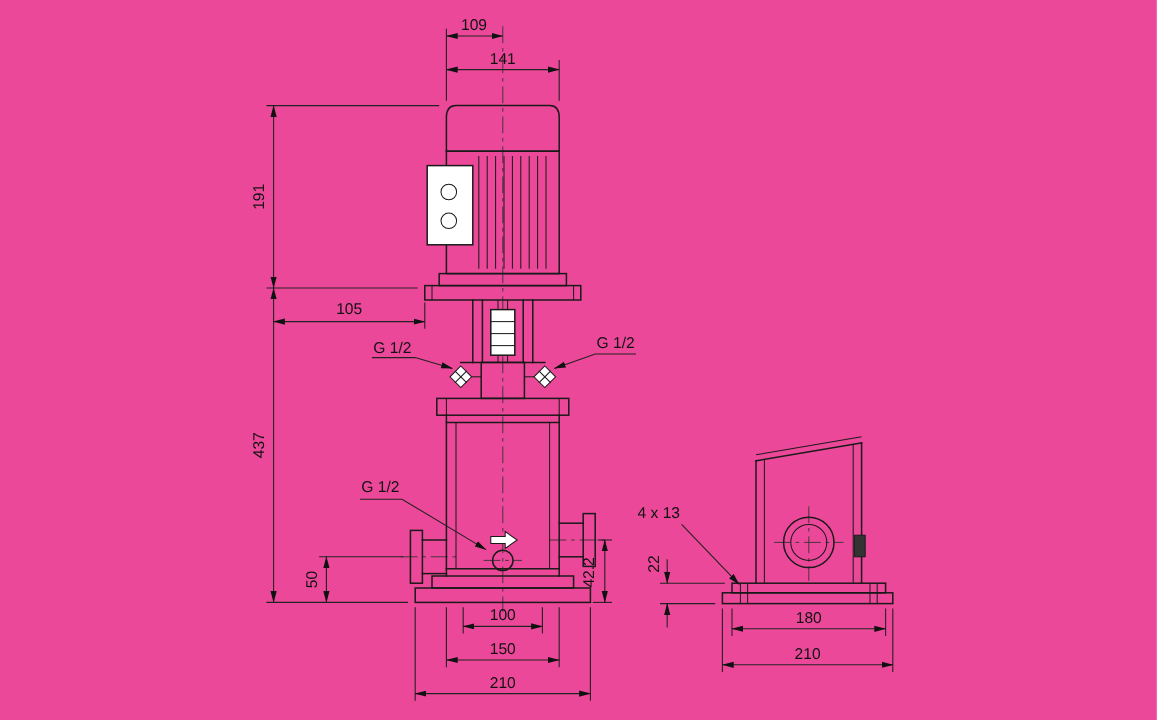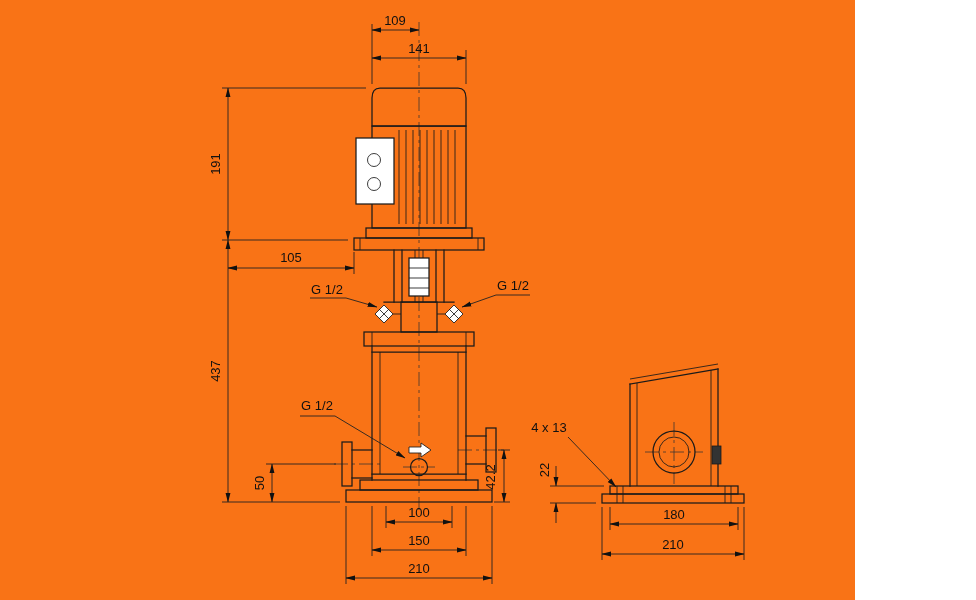--- a/index.html
+++ b/index.html
@@ -1,16 +1,16 @@
 <!DOCTYPE html>
 <html><head>
 <meta charset="utf-8">
 <style>
   html,body { margin:0; padding:0; background:#ffffff; }
-  .canvas { position:relative; width:855px; height:600px; background:#f97316; overflow:hidden;
+  .canvas { position:relative; width:964px; height:600px; background:#ec4899; overflow:hidden;
             font-family:"Liberation Sans", sans-serif; }
   svg { display:block; }
   .ol      { stroke:#1a1a1a; stroke-width:1.25; fill:none; stroke-linecap:square; }
   .ol-thin { stroke:#1a1a1a; stroke-width:0.85; fill:none; }
   .dim     { stroke:#222222; stroke-width:0.9;  fill:none; }
   .cl      { stroke:#333333; stroke-width:0.75; fill:none; stroke-dasharray:14 4 3 4; }
   .t       { font:13px "Liberation Sans", sans-serif; fill:#111111; }
   .white   { fill:#ffffff; }
 </style>
 </head>

